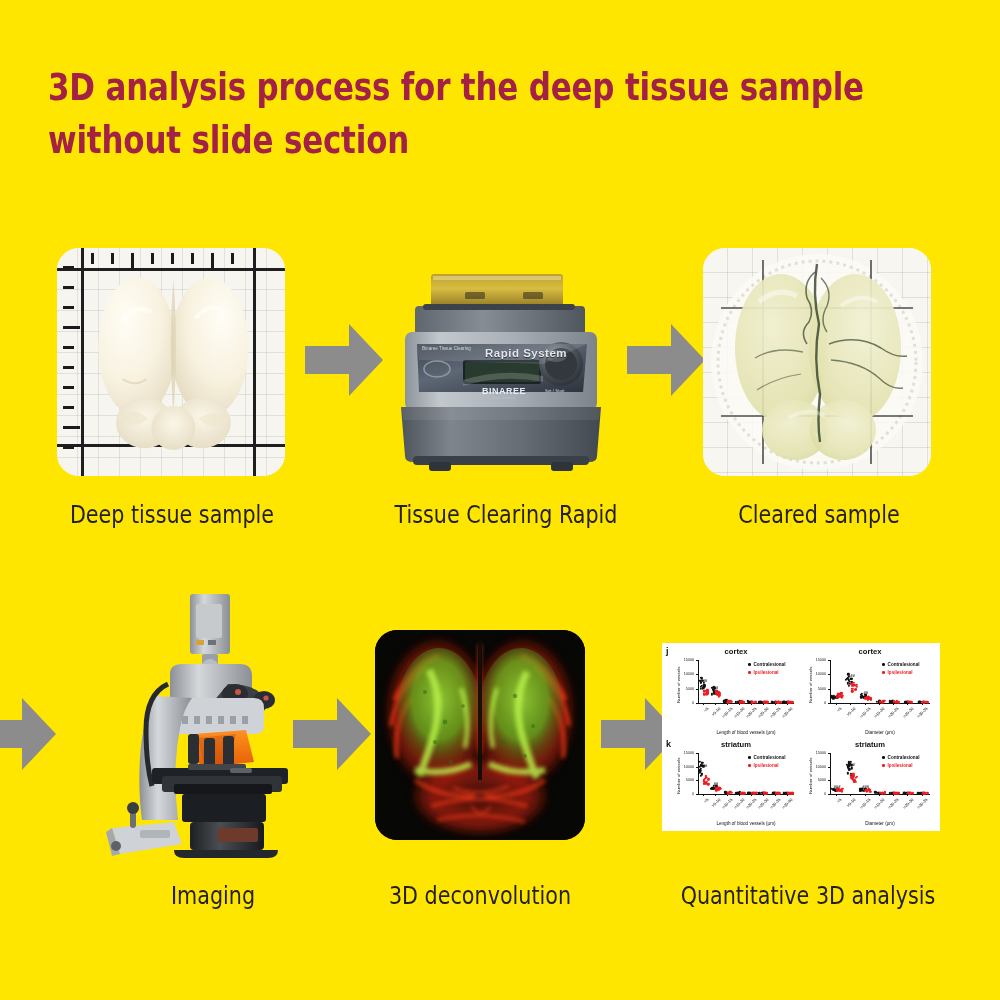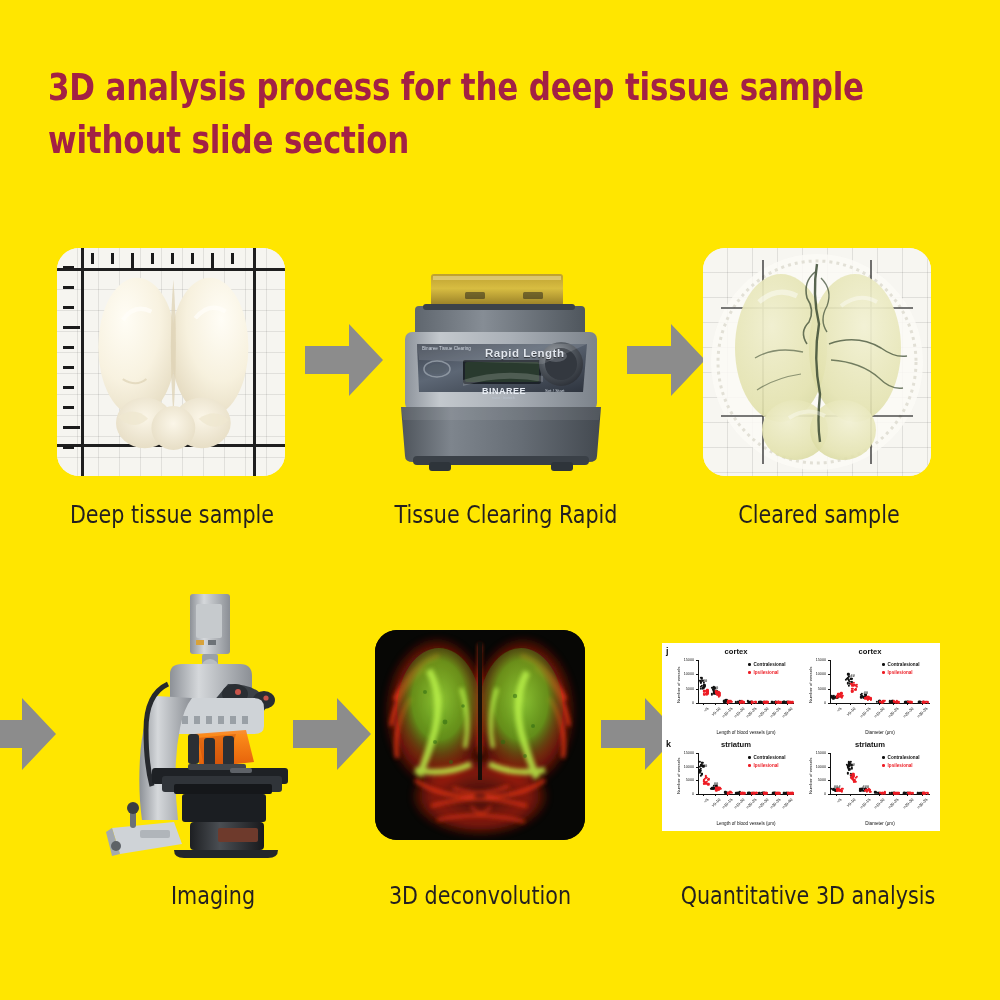--- a/index.html
+++ b/index.html
@@ -260,21 +260,21 @@
 
       <path d="M24 92 L194 92 L150 112 L26 108 Z" fill="#ffffff" opacity=".12"></path>
       <path d="M70 128 q40 -12 80 -4 l0 6 q-40 -8 -80 4Z" fill="#ffffff" opacity=".18"></path>
 
       <path d="M8 155 L208 155 L204 204 Q204 210 196 210 L20 210 Q12 210 12 204 Z" fill="url(#baseG)"></path>
       <rect x="20" y="204" width="176" height="9" rx="4" fill="#3a4047"></rect>
       <rect x="36" y="210" width="22" height="9" rx="3" fill="#2e343a"></rect>
       <rect x="158" y="210" width="22" height="9" rx="3" fill="#2e343a"></rect>
       <path d="M8 155 L208 155 L206 168 L10 168 Z" fill="#ffffff" opacity=".08"></path>
     </svg>
-    <div class="device-txt dev-brand" style="left:92px;top:95px;font-size:11.5px;color:#e2e7ee;text-shadow:0 1px 1px rgba(0,0,0,.6);">Rapid Length</div>
+    <div class="device-txt dev-brand" style="left:92px;top:95px;font-size:11.5px;color:#e2e7ee;text-shadow:0 1px 1px rgba(0,0,0,.6);">Rapid System</div>
     <div class="device-txt" style="left:29px;top:94px;font-size:4.6px;color:#cfd6df;">Binaree Tissue Clearing</div>
     <div class="device-txt dev-brand" style="left:89px;top:134px;font-size:9px;color:#e9eef5;">BINAREE</div>
     <div class="device-txt" style="left:99px;top:144px;font-size:3.6px;color:#b9c2cd;">nano · biotech</div>
     <div class="device-txt" style="left:152px;top:136px;font-size:4.4px;color:#cfd6df;">Set / Start</div>
   </div>
   <div class="caption" style="left:360px;top:500px;width:292px;">Tissue Clearing Rapid</div>
 
   <div class="arrow" style="left:627px;top:324px;width:78px;height:72px;">
     <svg viewBox="0 0 78 72" width="78" height="72">
         <path d="M0 22 H44 V0 L78 36 L44 72 V50 H0 Z" fill="#8C8C8C"></path>

